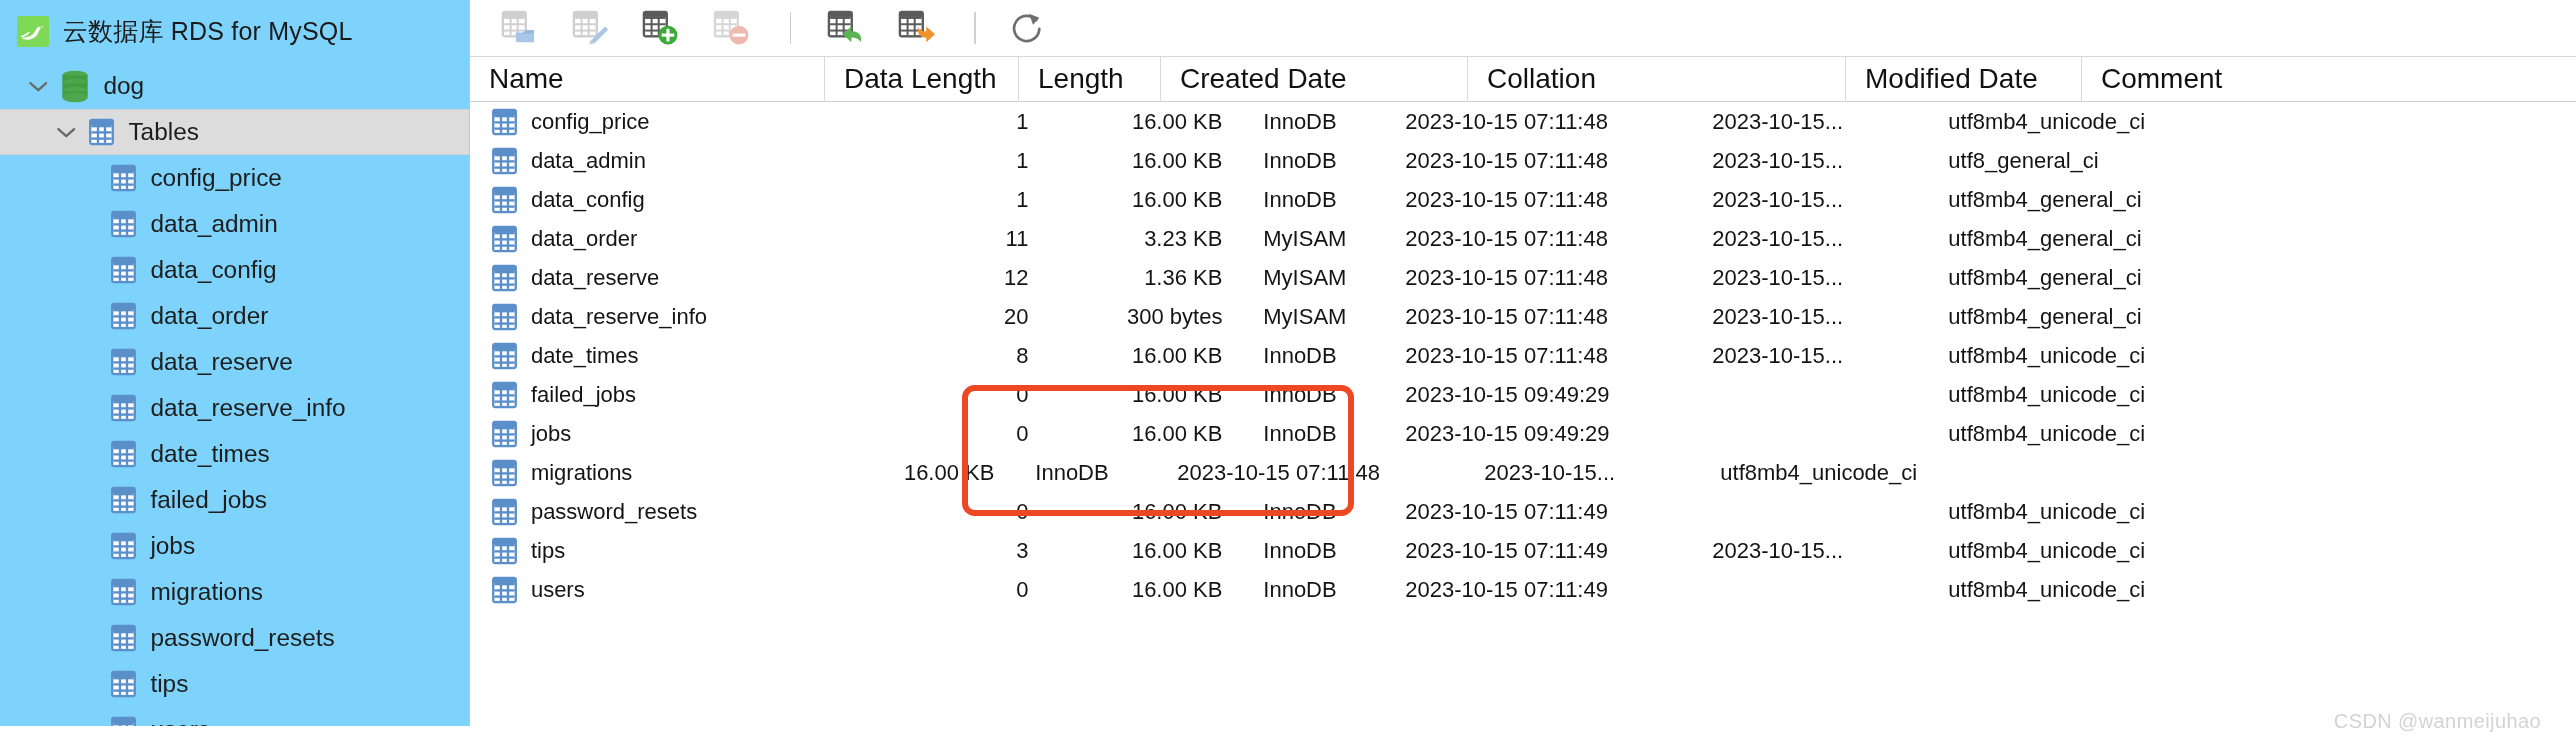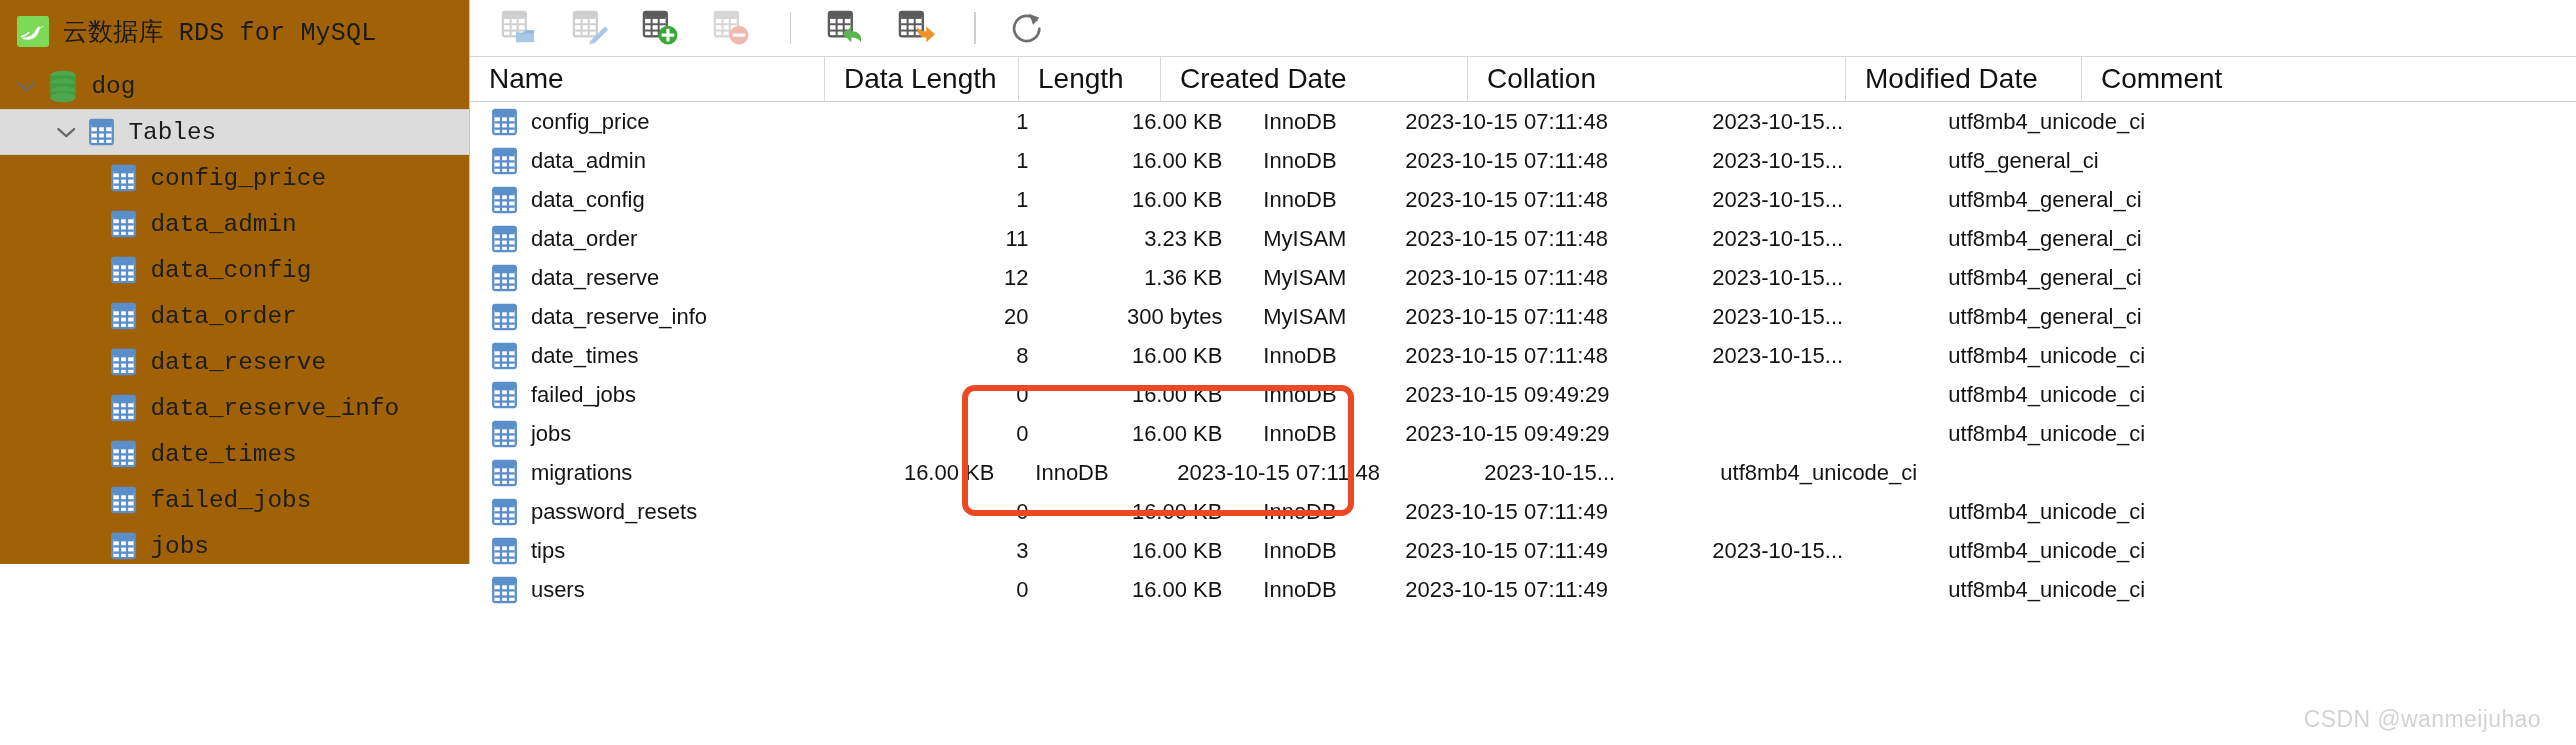--- a/index.html
+++ b/index.html
@@ -7,38 +7,37 @@
     width: 2576px; height: 746px;
     font-family: "Liberation Sans", sans-serif;
     background: #ffffff;
     overflow: hidden;
   }
   #app { position: relative; width: 2576px; height: 746px; display: flex; }
 
   
   #sidebar {
     width: 470px;
-    height: 564px;
-    background: #a16207;
+    height: 726px;
+    background: #7dd3fc;
     border-right: 1.6px solid #c4c4c4;
     flex: 0 0 470px;
     position: relative;
     overflow: hidden;
-    font-family: Liberation Mono, monospace;
   }
   .side-row {
     height: 46px;
     display: flex;
     align-items: center;
     font-size: 24.4px;
     color: #1d1d1d;
     white-space: nowrap;
   }
   .side-row.app-title { height: 63px; padding-left: 17.3px; }
-  .side-row.db { padding-left: 4px; }
+  .side-row.db { padding-left: 16px; }
   .side-row.tables {
     background: #dcdcdc;
     border-top: 0.8px solid #cfcfcf;
     border-bottom: 0.8px solid #cfcfcf;
   }
   .side-row.leaf { padding-left: 0; }
 
   .twisty {
     width: 44px;
     flex: 0 0 44px;
@@ -157,21 +156,21 @@
     border: 6.3px solid #eb4823;
     border-radius: 12.6px;
     pointer-events: none;
   }
 
   
   #watermark {
     position: absolute;
     right: 35px;
     bottom: 12.6px;
-    font-size: 23px;
+    font-size: 20px;
     color: #d3d3d3;
     letter-spacing: 0.4px;
     text-align: right;
   }
 </style>
 </head>
 <body>
 
 <div id="app">
 

